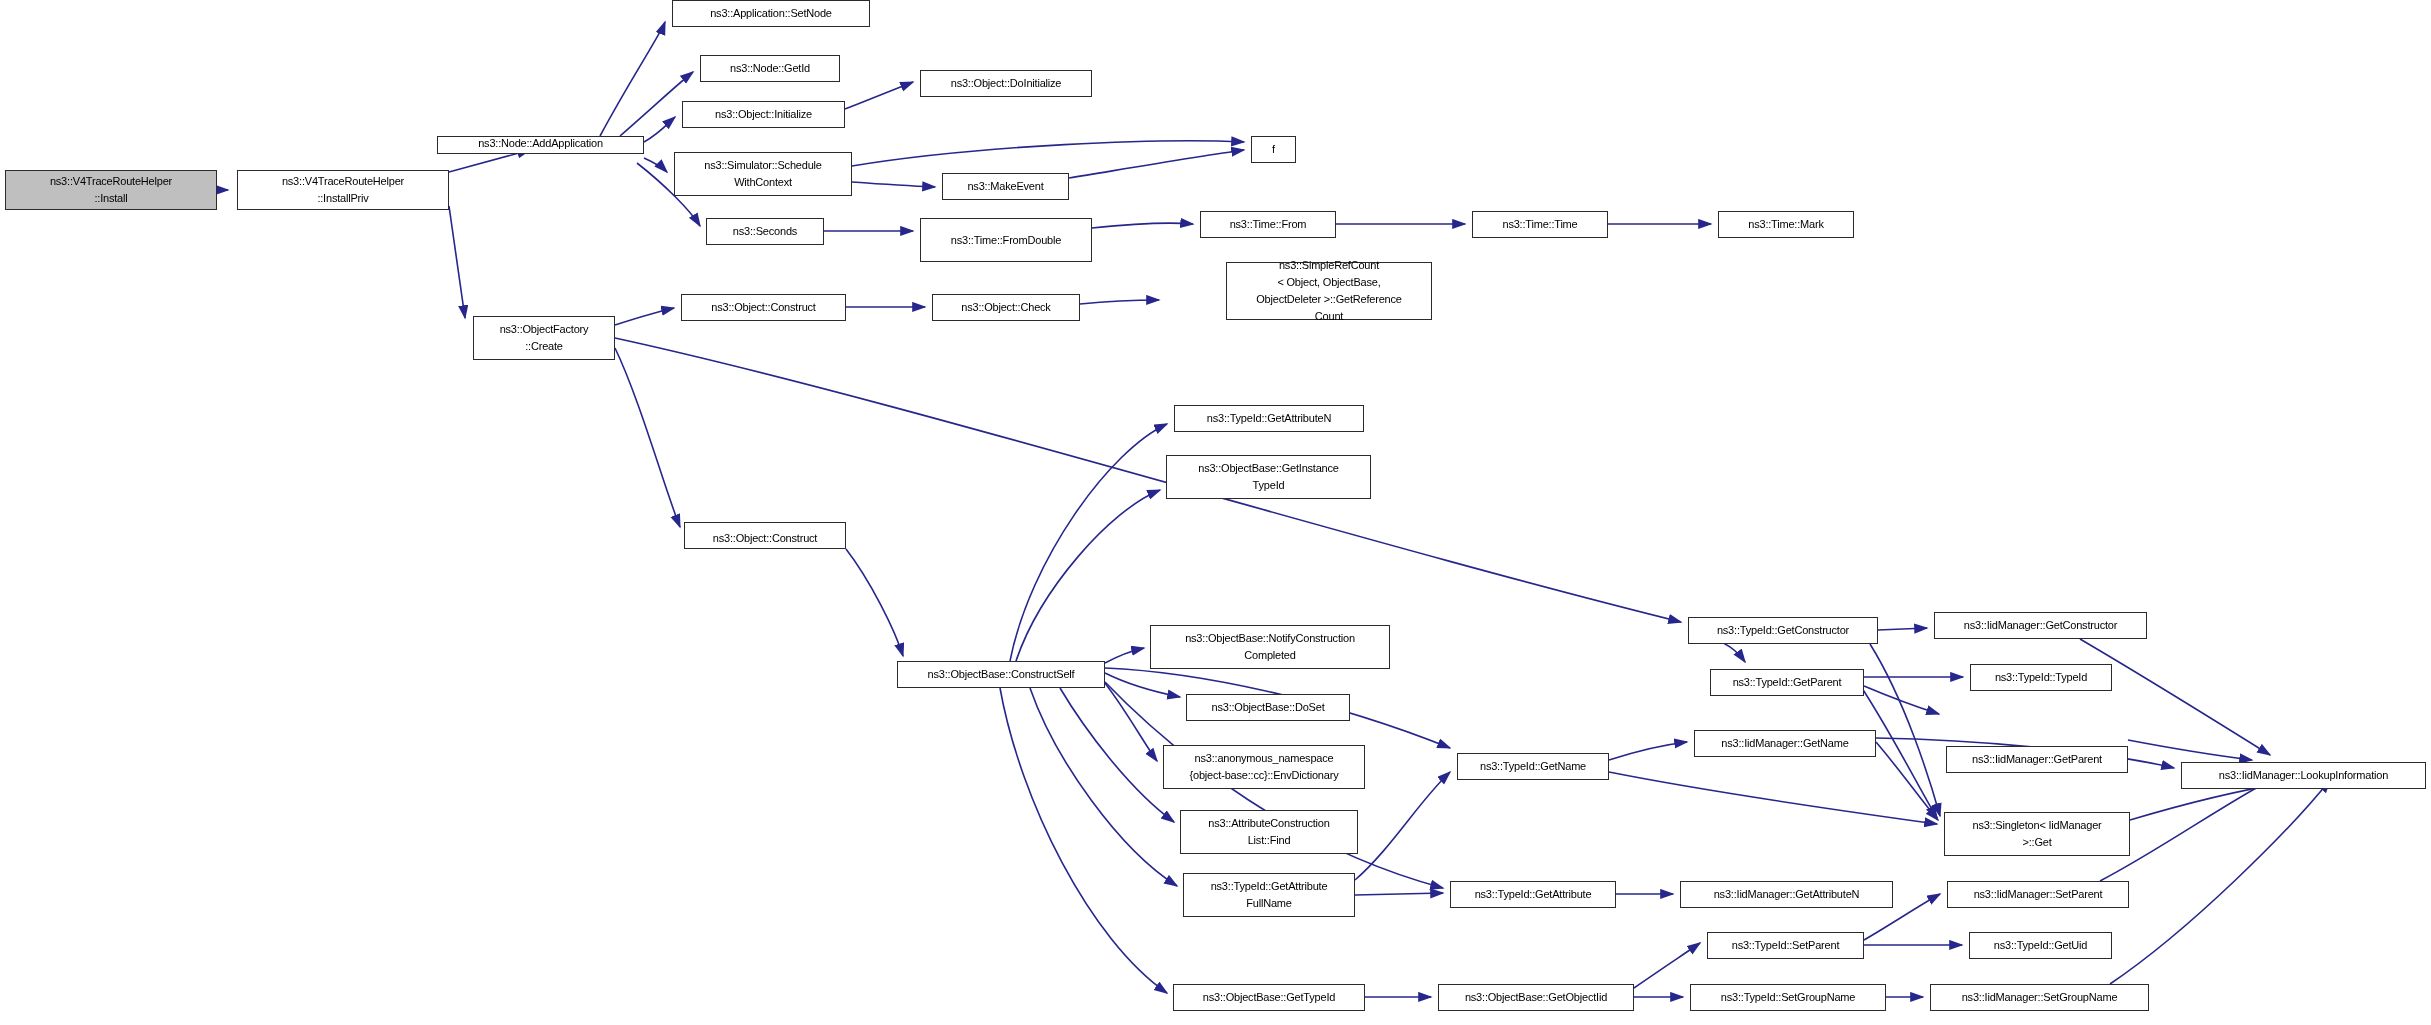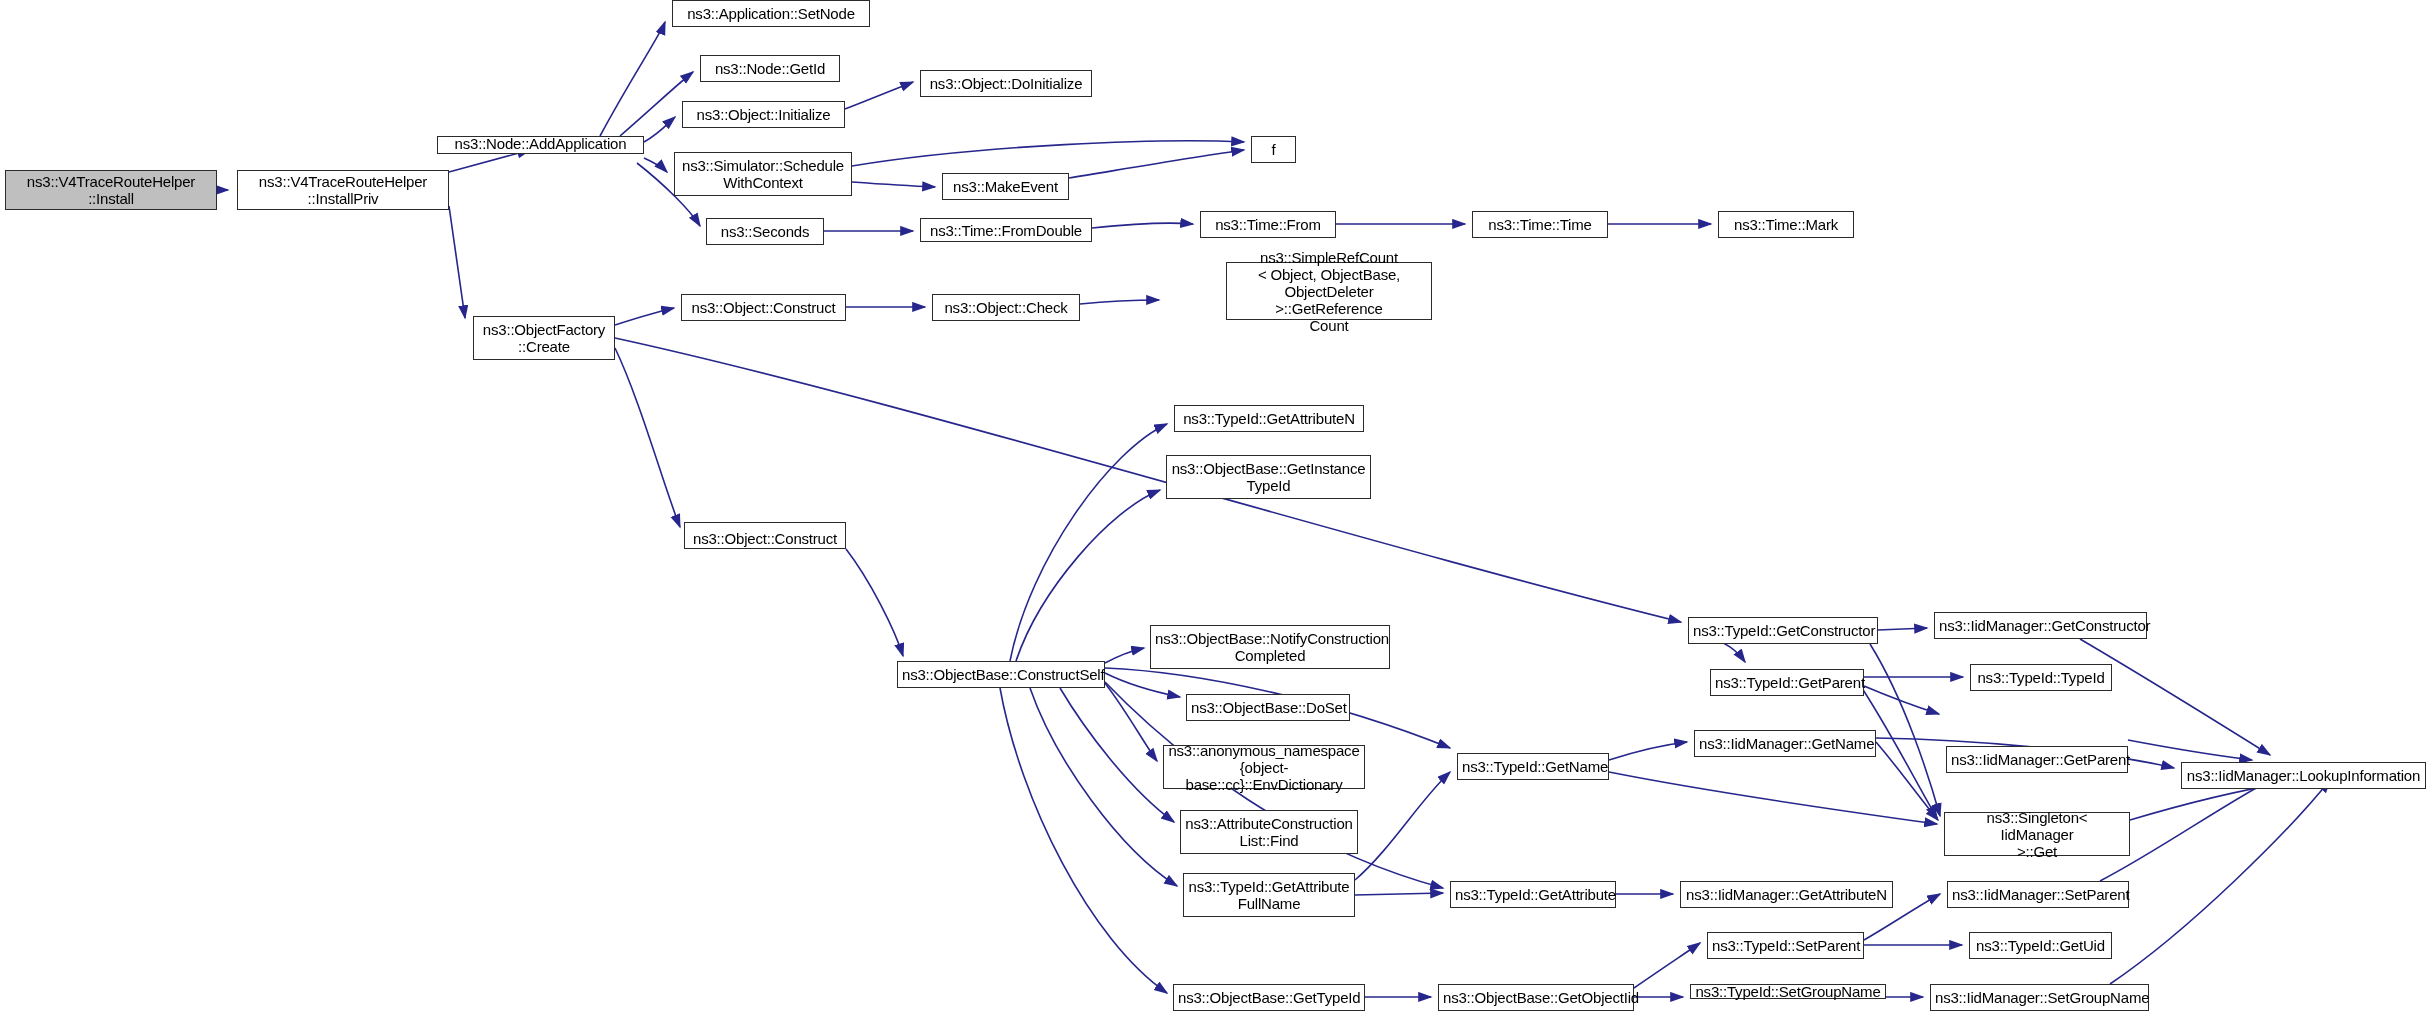--- a/index.html
+++ b/index.html
@@ -1,21 +1,21 @@
 <!DOCTYPE html>
 <html><head>
 <meta charset="utf-8">
 <style>
   html,body{margin:0;padding:0;background:#ffffff;}
   #canvas{position:relative;width:2431px;height:1025px;background:#ffffff;
           font-family:"Liberation Sans","DejaVu Sans",sans-serif;overflow:hidden;}
   svg.edges{position:absolute;left:0;top:0;width:2431px;height:1025px;pointer-events:none;}
   .node{position:absolute;box-sizing:border-box;border:1px solid #2b2b2b;background:#ffffff;
         color:#000000;display:flex;align-items:center;justify-content:center;text-align:center;
-        font-size:15px;line-height:17px;letter-spacing:-0.2px;padding:1px 4px;}
+        font-size:11px;line-height:17px;letter-spacing:-0.2px;padding:1px 4px;}
   .node.root{background:#bfbfbf;border:1px solid #2b2b2b;}
   .node span{display:block;width:100%;}
 </style>
 </head>
 <body>
 
 <div id="canvas">
   <svg class="edges" viewBox="0 0 2431 1025" xmlns="http://www.w3.org/2000/svg">
     <defs>
       <marker id="ah" markerWidth="9" markerHeight="9" refX="8" refY="3.2" orient="auto" markerUnits="strokeWidth">
@@ -108,21 +108,21 @@
       </div>
       <div class="node" style="left: 920px; top: 70px; width: 172px; height: 27px;">
         <span>ns3::Object::DoInitialize</span>
       </div>
       <div class="node" style="left: 942px; top: 173px; width: 127px; height: 27px;">
         <span>ns3::MakeEvent</span>
       </div>
       <div class="node" style="left: 1251px; top: 136px; width: 45px; height: 27px;">
         <span>f</span>
       </div>
-      <div class="node" style="left: 920px; top: 218px; width: 172px; height: 24px;">
+      <div class="node" style="left: 920px; top: 218px; width: 172px; height: 44px;">
         <span>ns3::Time::FromDouble</span>
       </div>
       <div class="node" style="left: 1200px; top: 211px; width: 136px; height: 27px;">
         <span>ns3::Time::From</span>
       </div>
       <div class="node" style="left: 1472px; top: 211px; width: 136px; height: 27px;">
         <span>ns3::Time::Time</span>
       </div>
       <div class="node" style="left: 1718px; top: 211px; width: 136px; height: 27px;">
         <span>ns3::Time::Mark</span>
@@ -186,21 +186,21 @@
       </div>
       <div class="node" style="left: 1694px; top: 730px; width: 182px; height: 27px;">
         <span>ns3::IidManager::GetName</span>
       </div>
       <div class="node" style="left: 1680px; top: 881px; width: 213px; height: 27px;">
         <span>ns3::IidManager::GetAttributeN</span>
       </div>
       <div class="node" style="left: 1707px; top: 932px; width: 157px; height: 27px;">
         <span>ns3::TypeId::SetParent</span>
       </div>
-      <div class="node" style="left: 1690px; top: 984px; width: 196px; height: 15px;">
+      <div class="node" style="left: 1690px; top: 984px; width: 196px; height: 27px;">
         <span>ns3::TypeId::SetGroupName</span>
       </div>
       <div class="node" style="left: 1934px; top: 612px; width: 213px; height: 27px;">
         <span>ns3::IidManager::GetConstructor</span>
       </div>
       <div class="node" style="left: 1970px; top: 664px; width: 142px; height: 27px;">
         <span>ns3::TypeId::TypeId</span>
       </div>
       <div class="node" style="left: 1946px; top: 746px; width: 182px; height: 27px;">
         <span>ns3::IidManager::GetParent</span>

